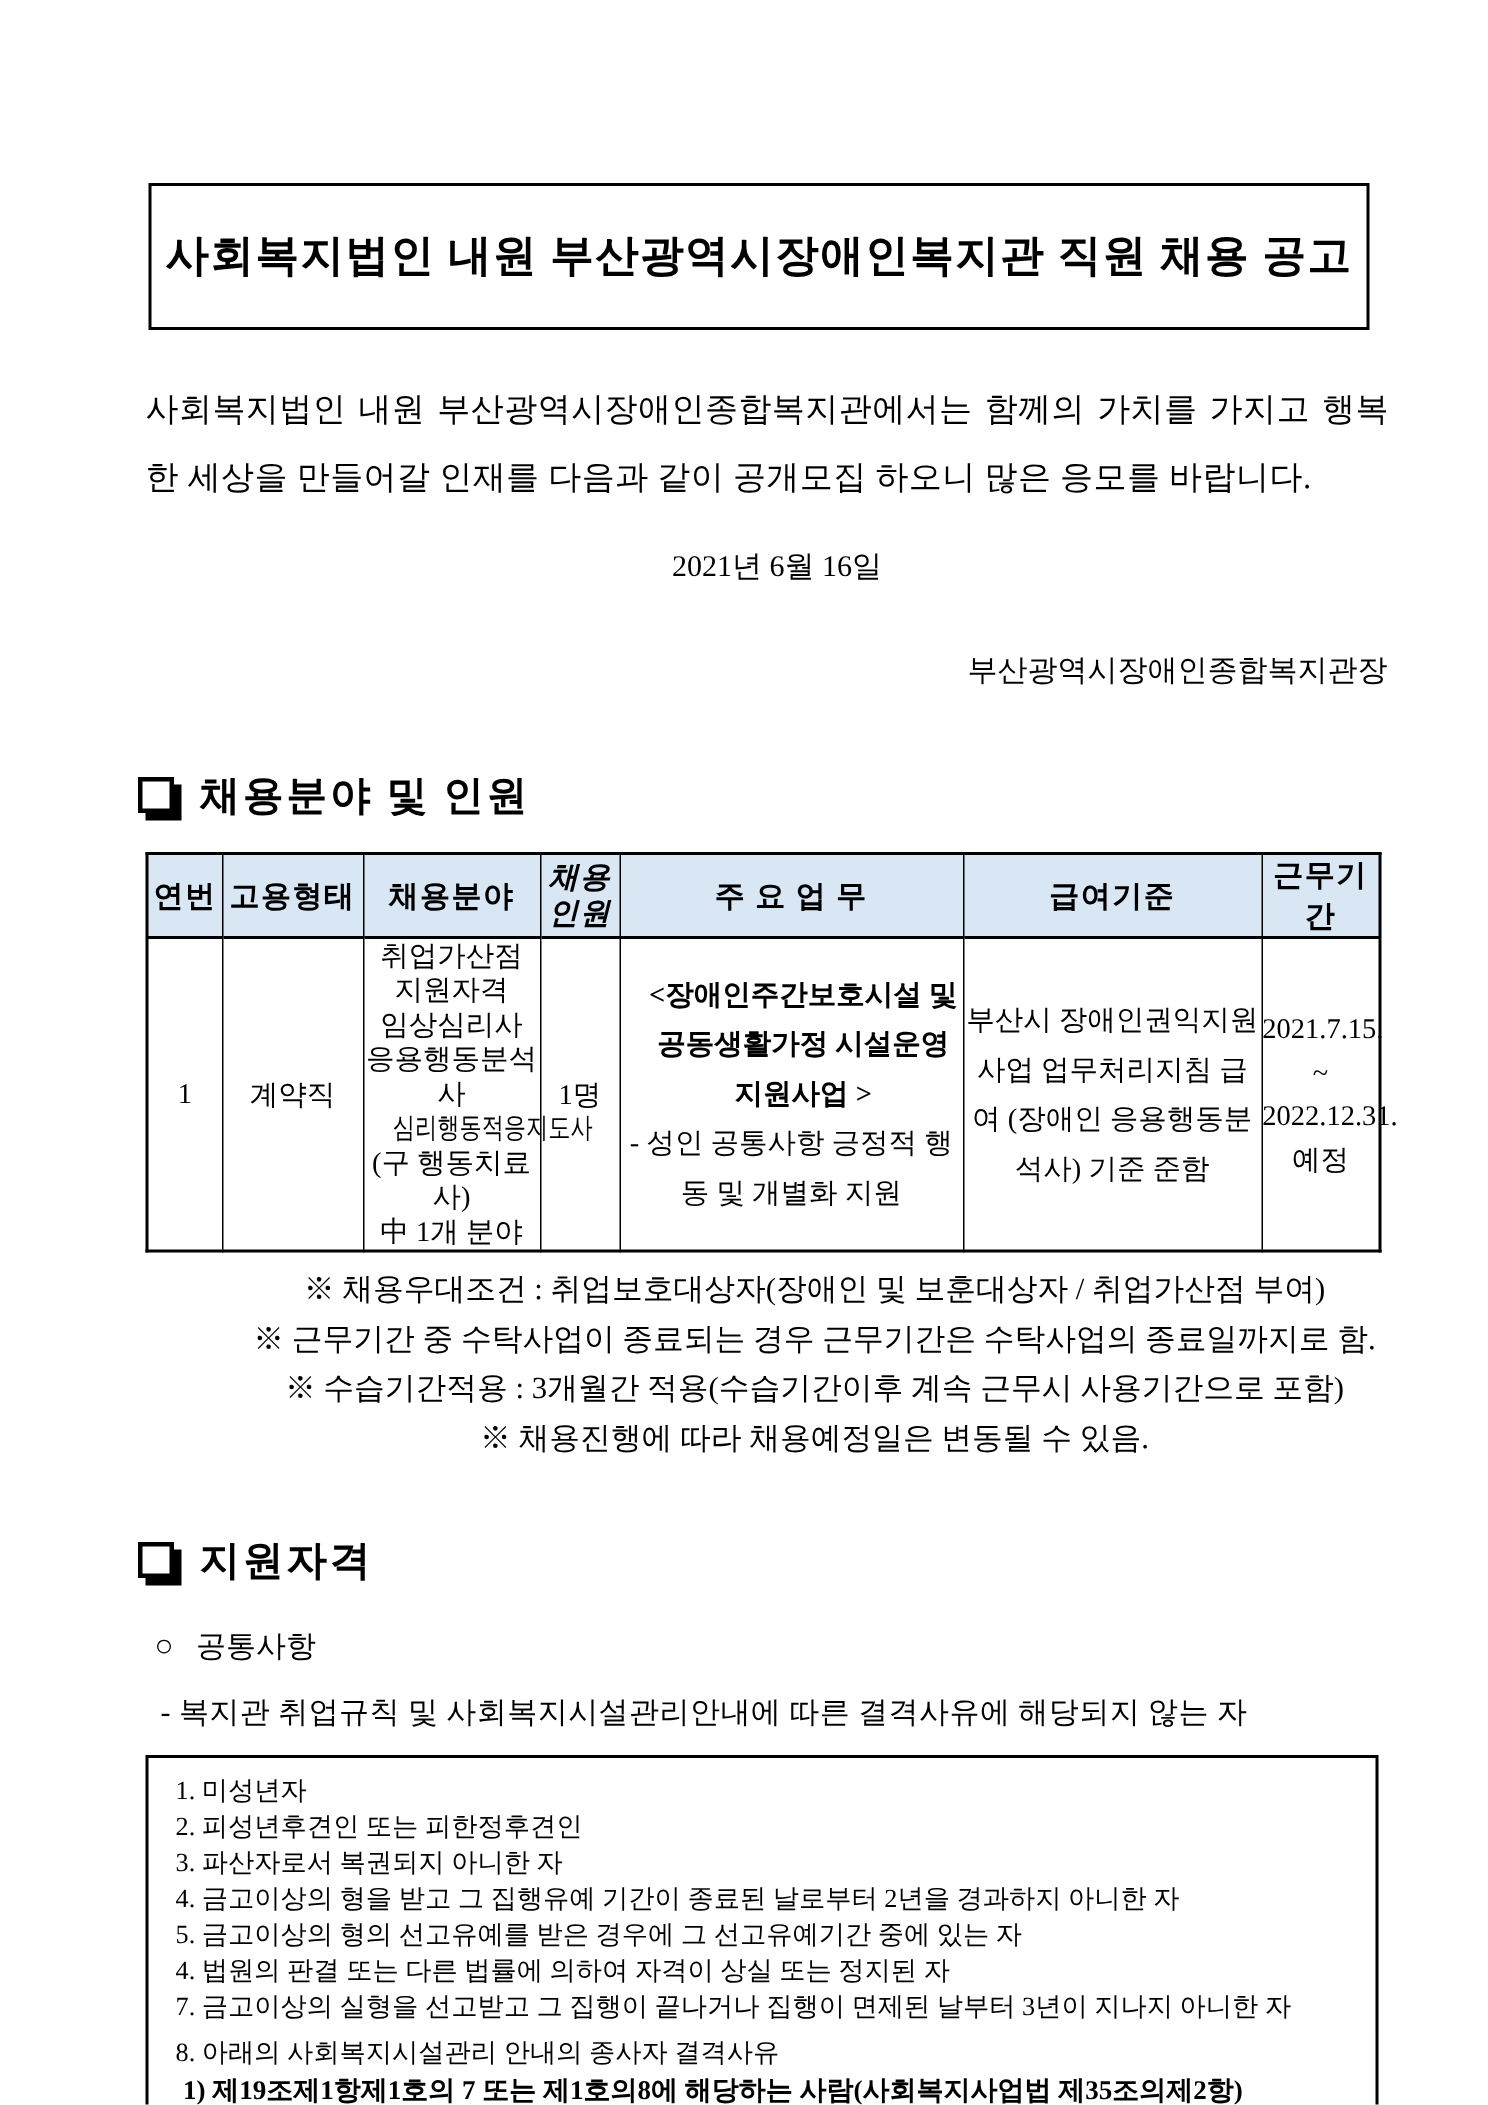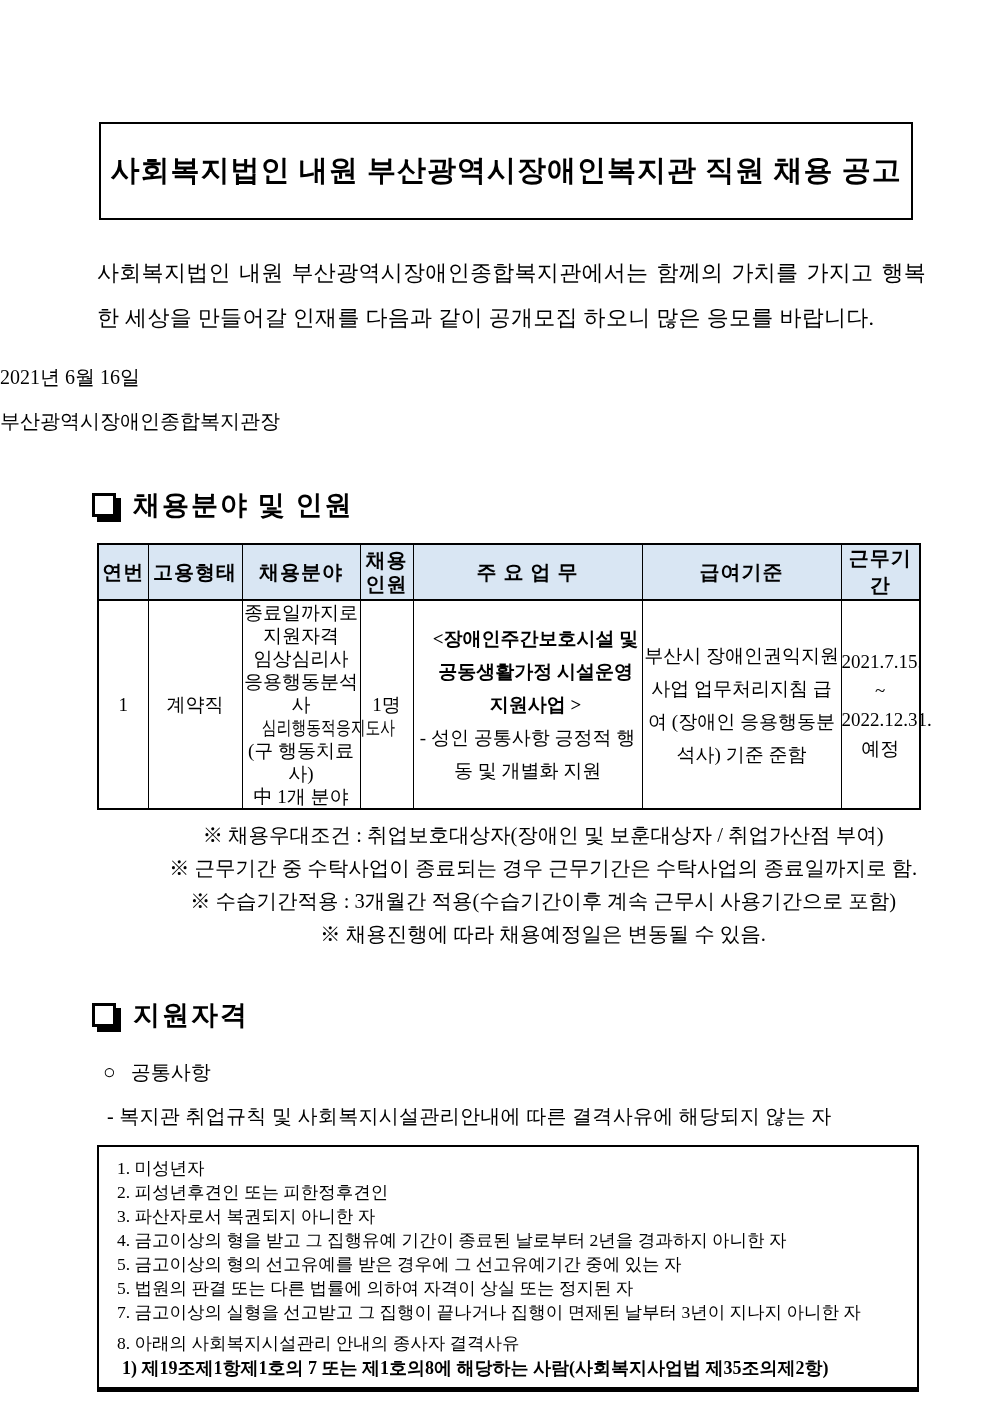--- a/index.html
+++ b/index.html
@@ -16,44 +16,44 @@
     border: 2px solid #000;
     display: flex; align-items: center; justify-content: center;
     font-size: 29px; font-weight: 700; letter-spacing: 1px; white-space: nowrap;
   }
 
   .intro {
     margin: 30px 66px 0 97px;
     font-size: 22px; line-height: 2.05; text-align: justify; letter-spacing: 0.3px;
   }
 
-  .date-line { margin: 24px 0 0 0; text-align: left; font-size: 20px; }
+  .date-line { margin: 24px 0 0 0; text-align: center; font-size: 20px; padding-left: 44px; }
 
-  .signature-line { margin: 17px 67px 0 0; text-align: left; font-size: 20px; }
+  .signature-line { margin: 42px 67px 0 0; text-align: right; font-size: 20px; }
 
   .section-heading { margin: 52px 0 0 92px; display: flex; align-items: center; gap: 17px; }
   .sq-bullet {
     width: 24px; height: 24px; background: #fff;
     border: 3px solid #000; box-shadow: 5px 5px 0 0 #000;
     flex: 0 0 auto;
   }
   .sh-text { font-size: 27px; font-weight: 700; letter-spacing: 2px; }
 
   table.recruit {
     margin: 20px 0 0 97px; width: 822px;
     border-collapse: collapse; table-layout: fixed;
     border: 2px solid #000;
   }
   table.recruit th, table.recruit td { border: 1px solid #000; padding: 0; }
   table.recruit thead th {
     background: #d9e6f3; height: 56px;
     font-size: 20px; font-weight: 700; letter-spacing: 1px;
     border-bottom: 2px solid #000; text-align: center; vertical-align: middle;
   }
-  th.two-line { white-space: pre-line; line-height: 1.2; letter-spacing: 0; }
+  th.two-line { white-space: pre-line; line-height: 1.2; letter-spacing: 0; font-style: italic; }
   table.recruit tbody td {
     height: 163px; vertical-align: middle; text-align: center; font-size: 19px;
   }
   td.fields-cell { font-size: 17px; line-height: 23px; }
   .condensed-line { display: inline-block; transform: scaleX(0.78); transform-origin: center; white-space: nowrap; }
   td.duties-cell { text-align: left; padding: 6px 6px 6px 10px; font-size: 19.5px; line-height: 33px; }
   .duties-title { font-weight: 700; margin-left: 16px; }
   td.salary-cell { text-align: left; padding: 6px 4px 6px 10px; font-size: 19px; line-height: 33px; }
   td.period-cell { font-size: 17px; line-height: 29px; }
 
@@ -114,21 +114,21 @@
         <th>주 요 업 무</th>
         <th>급여기준</th>
         <th>근무기간</th>
       </tr>
     </thead>
     <tbody>
       <tr>
         <td>1</td>
         <td>계약직</td>
         <td class="fields-cell">
-          <div>종료일까지로</div>
+          <div>취업가산점</div>
           <div>지원자격</div>
           <div>임상심리사</div>
           <div>응용행동분석사</div>
           <div><span class="condensed-line">심리행동적응지도사</span></div>
           <div>(구 행동치료사)</div>
           <div>中 1개 분야</div>
         </td>
         <td>1명</td>
         <td class="duties-cell">
           <div class="duties-title">&lt;장애인주간보호시설 및 공동생활가정 시설운영지원사업 &gt;</div>
@@ -163,19 +163,19 @@
   </div>
 
   <p class="dash-line">- 복지관 취업규칙 및 사회복지시설관리안내에 따른 결격사유에 해당되지 않는 자</p>
 
   <div class="disq-box">
     <p>1. 미성년자</p>
     <p>2. 피성년후견인 또는 피한정후견인</p>
     <p>3. 파산자로서 복권되지 아니한 자</p>
     <p>4. 금고이상의 형을 받고 그 집행유예 기간이 종료된 날로부터 2년을 경과하지 아니한 자</p>
     <p>5. 금고이상의 형의 선고유예를 받은 경우에 그 선고유예기간 중에 있는 자</p>
-    <p>5. 법원의 판결 또는 다른 법률에 의하여 자격이 상실 또는 정지된 자</p>
+    <p>4. 법원의 판결 또는 다른 법률에 의하여 자격이 상실 또는 정지된 자</p>
     <p>7. 금고이상의 실형을 선고받고 그 집행이 끝나거나 집행이 면제된 날부터 3년이 지나지 아니한 자</p>
     <p class="gap-above">8. 아래의 사회복지시설관리 안내의 종사자 결격사유</p>
     <p class="sub-item">1) 제19조제1항제1호의 7 또는 제1호의8에 해당하는 사람(사회복지사업법 제35조의제2항)</p>
   </div>
 
 </div>
 
 </body></html>

